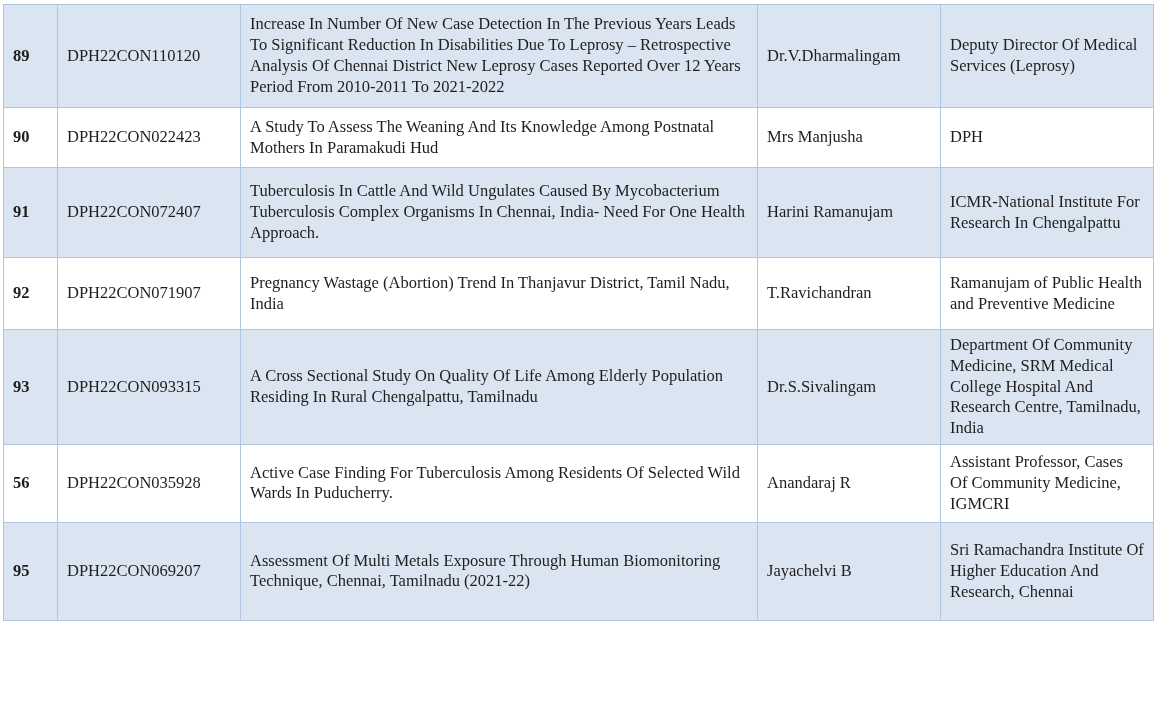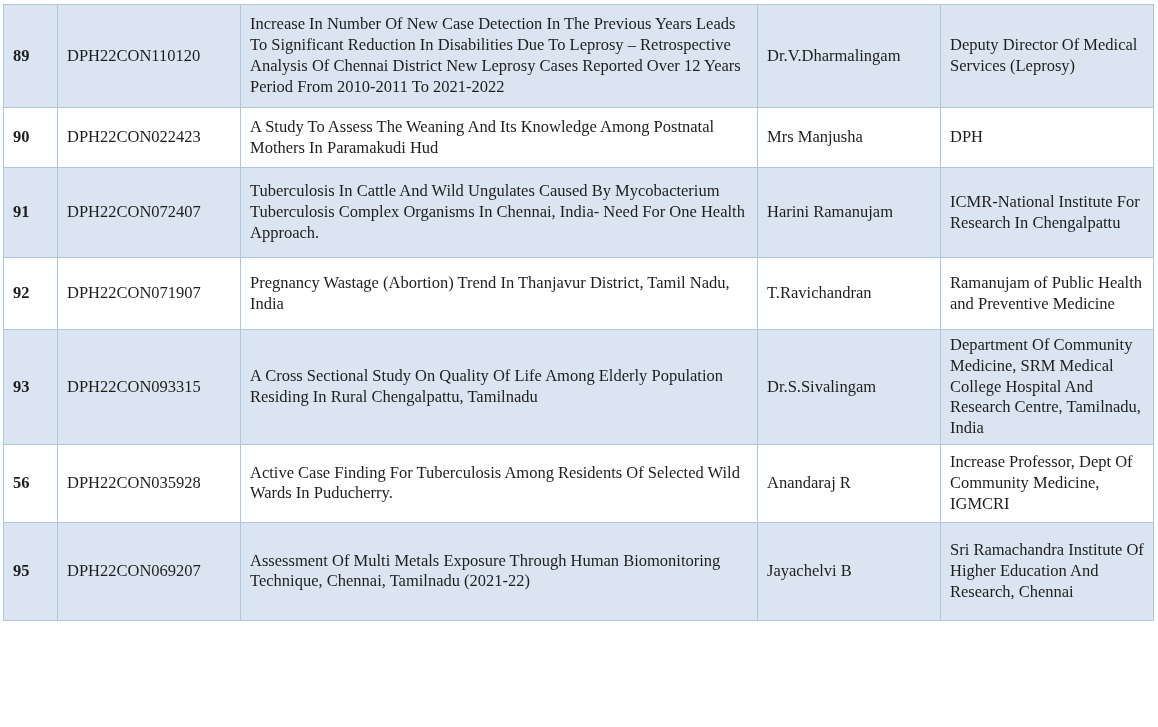--- a/index.html
+++ b/index.html
@@ -92,21 +92,21 @@
       <td class="pid">DPH22CON093315</td>
       <td class="title">A Cross Sectional Study On Quality Of Life Among Elderly Population Residing In Rural Chengalpattu, Tamilnadu</td>
       <td class="inv">Dr.S.Sivalingam</td>
       <td class="inst">Department Of Community Medicine, SRM Medical College Hospital And Research Centre, Tamilnadu, India</td>
     </tr>
     <tr style="height:78px">
       <td class="sno">56</td>
       <td class="pid">DPH22CON035928</td>
       <td class="title">Active Case Finding For Tuberculosis Among Residents Of Selected Wild Wards In Puducherry.</td>
       <td class="inv">Anandaraj R</td>
-      <td class="inst">Increase Professor, Dept Of Community Medicine, IGMCRI</td>
+      <td class="inst">Assistant Professor, Cases Of Community Medicine, IGMCRI</td>
     </tr>
     <tr class="shaded" style="height:98px">
       <td class="sno">95</td>
       <td class="pid">DPH22CON069207</td>
       <td class="title">Assessment Of Multi Metals Exposure Through Human Biomonitoring Technique, Chennai, Tamilnadu (2021-22)</td>
       <td class="inv">Jayachelvi B</td>
       <td class="inst">Sri Ramachandra Institute Of Higher Education And Research, Chennai</td>
     </tr>
   </tbody>
 </table>

